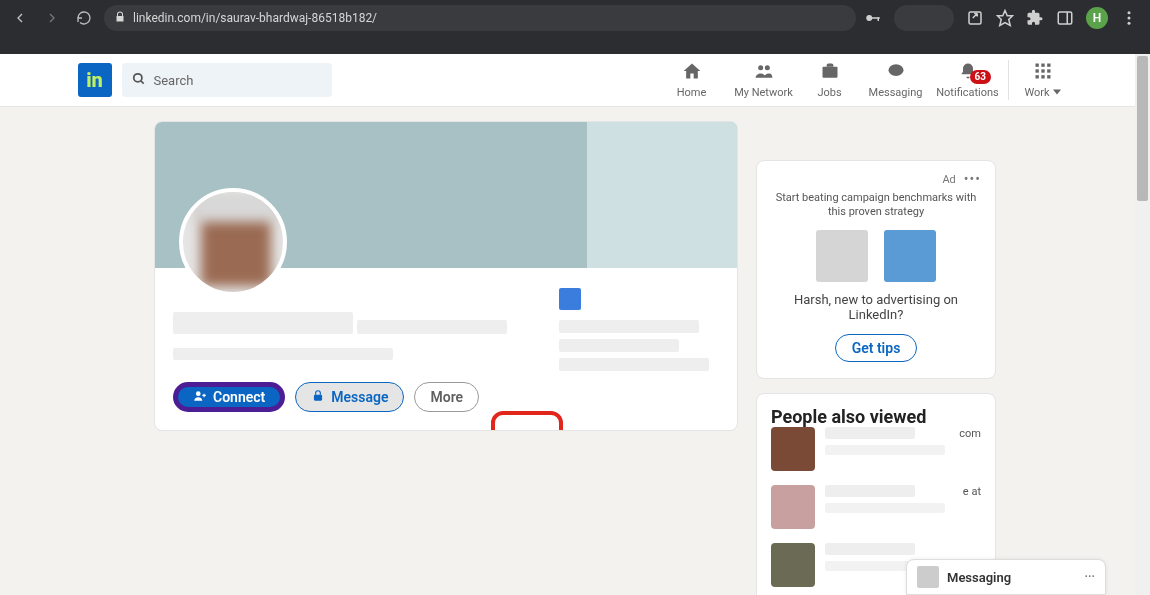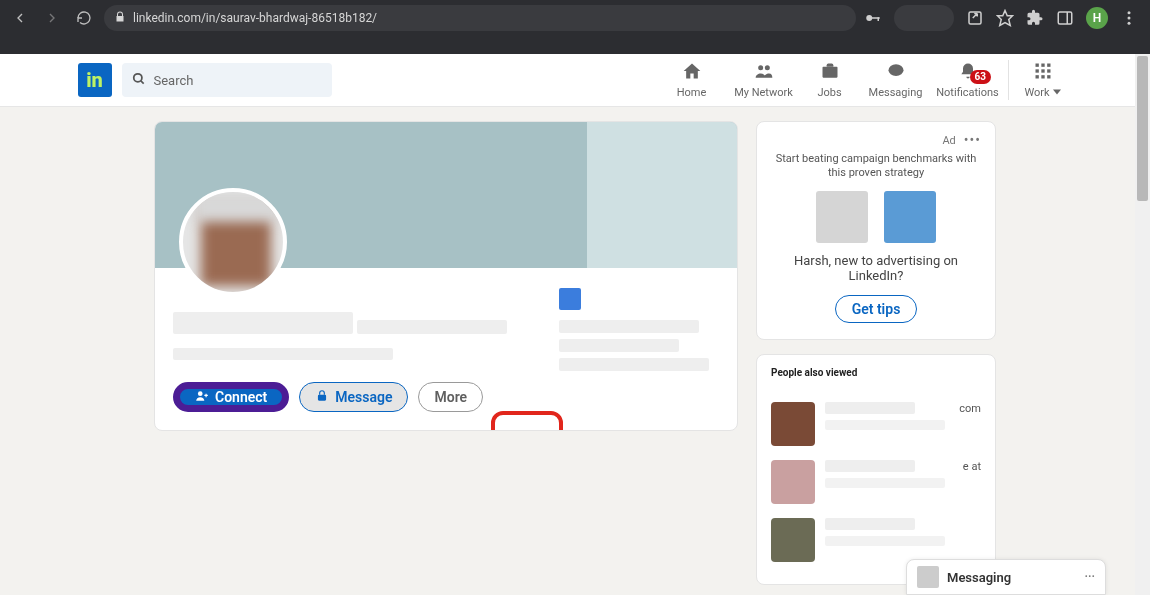--- a/index.html
+++ b/index.html
@@ -50,42 +50,42 @@
   .identity{padding:12px 18px 8px 18px;position:relative;min-height:106px;}
   .redact{background:#eeeeee;display:inline-block;border-radius:2px;}
   .identity .name{width:180px;height:22px;margin-top:32px;}
   .identity .line2{width:150px;height:14px;margin-top:8px;}
   .identity .line3{width:220px;height:12px;margin-top:10px;}
   .company-col{position:absolute;right:18px;top:20px;width:160px;}
   .company-col .logo-sq{width:22px;height:22px;background:#3b7ddd;display:inline-block;border-radius:2px;}
   .company-col .ln{height:13px;background:#eee;margin-top:6px;border-radius:2px;}
   .actions{display:flex;gap:10px;padding:8px 18px 18px 18px;align-items:center;}
   .btn{height:30px;border-radius:16px;font-size:14px;font-weight:600;display:inline-flex;align-items:center;gap:6px;padding:0 15px;cursor:pointer;}
-  .btn-primary{background:#0a66c2;color:#fff;border:7px solid #4c1d95;justify-content:space-between;}
+  .btn-primary{background:#0a66c2;color:#fff;border:5px solid #4c1d95;justify-content:space-between;}
   .btn-outline{background:#e5e5e5;color:#0a66c2;border:1px solid #0a66c2;}
   .btn-grey{background:#fff;color:#5f5f5f;border:1px solid #9a9a9a;}
   .btn svg{width:14px;height:14px;}
   .highlight-ring{position:absolute;border:4px solid #e1261c;border-radius:12px;pointer-events:none;}
   
   .about{padding:16px 18px 24px;}
   .about h2{font-size:18px;font-weight:600;color:#222;margin-bottom:12px;}
   .about .para{height:60px;background:#f0f0f0;border-radius:3px;}
   
-  .ad{padding:10px 14px 16px;text-align:center;}
+  .ad{padding:10px 14px 16px;text-align:center;margin-top:39px;}
   .ad-top{display:flex;justify-content:flex-end;gap:8px;color:#777;font-size:11px;align-items:center;}
   .ad-top .dots{font-size:14px;letter-spacing:1px;}
   .ad-sub{font-size:11px;color:#555;margin-top:4px;line-height:1.3;}
   .ad-imgs{display:flex;justify-content:center;gap:16px;margin:10px 0;}
   .ad-imgs .sq1{width:52px;height:52px;background:#d5d5d5;border-radius:3px;}
   .ad-imgs .sq2{width:52px;height:52px;background:#5a9bd5;border-radius:3px;}
   .ad-q{font-size:13px;color:#444;margin:6px 0 12px;}
   .btn-tips{display:inline-block;border:1px solid #0a66c2;color:#0a66c2;border-radius:16px;padding:5px 16px;font-size:14px;font-weight:600;}
   
   .pav{padding:12px 14px 8px;}
-  .pav h3{font-size:10px;font-weight:700;color:#222;margin-bottom:24px;}
+  .pav h3{font-size:18px;font-weight:700;color:#222;margin-bottom:0;}
   .pav .row{display:flex;gap:10px;margin-bottom:14px;align-items:flex-start;}
   .pav .avt{width:44px;height:44px;background:#ddd;border-radius:4px;flex-shrink:0;}
   .pav .tx{flex:1}
   .pav .tx .l1{height:12px;width:90px;background:#eee;border-radius:2px;margin-bottom:6px;}
   .pav .tx .l2{height:10px;width:120px;background:#f2f2f2;border-radius:2px;}
   .pav .side-txt{font-size:11px;color:#555;width:26px;text-align:right;}
   
   .msg-dock{position:absolute;right:44px;bottom:0;width:200px;height:36px;background:#fff;border:1px solid #ddd;border-top-left-radius:8px;border-top-right-radius:8px;display:flex;align-items:center;padding:0 10px;gap:8px;font-size:13px;font-weight:600;color:#333;box-shadow:0 0 4px rgba(0,0,0,.08);}
   .msg-dock .avt{width:22px;height:22px;background:#ccc;border-radius:2px;}
   .msg-dock .sp{flex:1}

